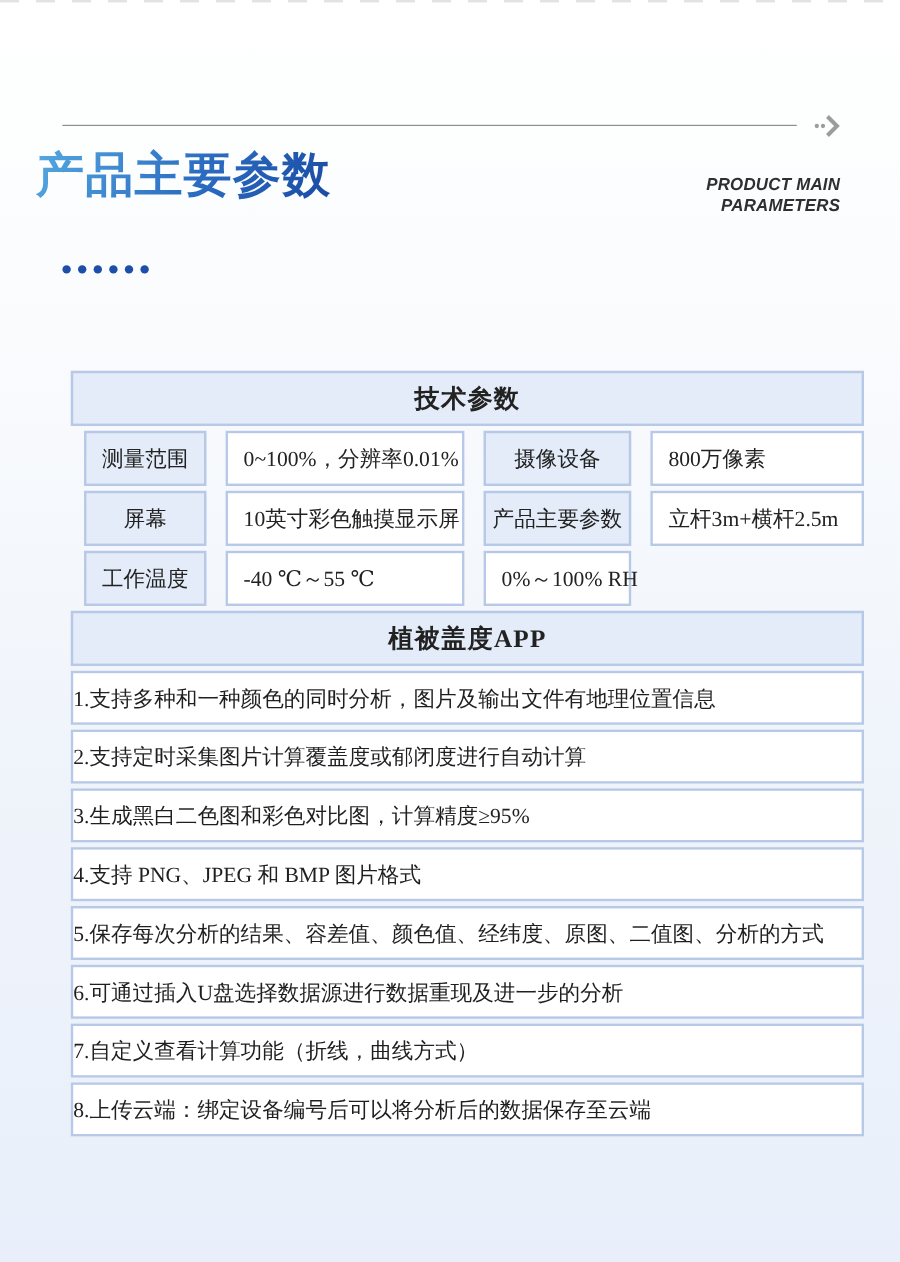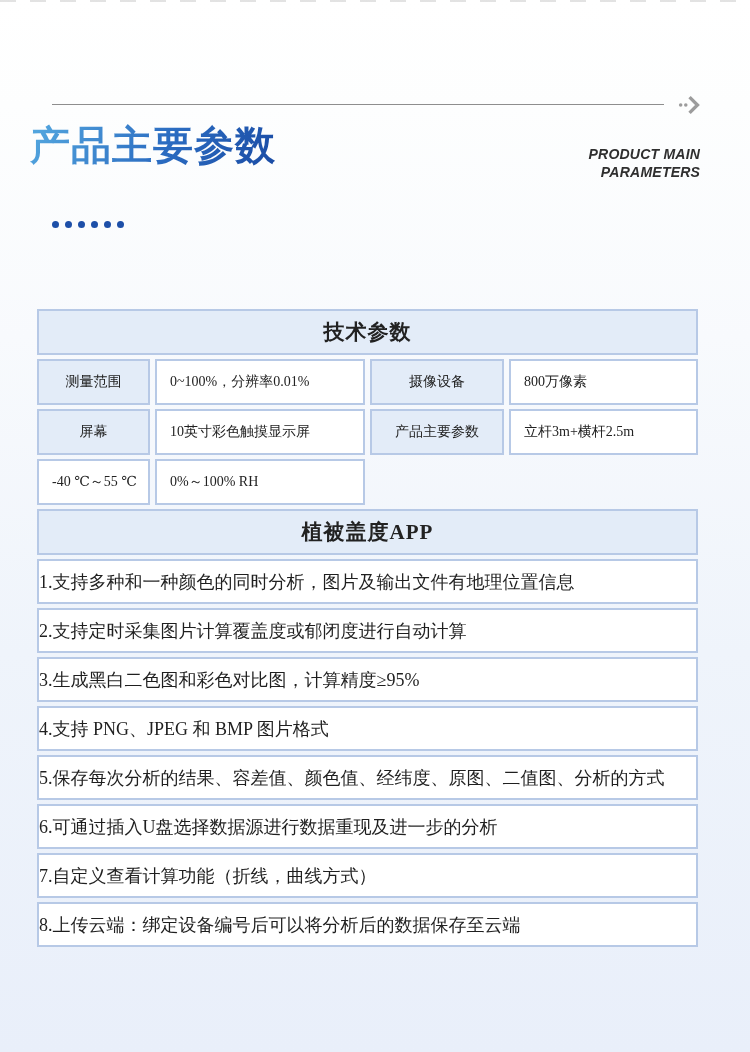--- a/index.html
+++ b/index.html
@@ -47,43 +47,44 @@
   }
   .dots{
     position:absolute;left:52px;top:221px;
     display:flex;gap:6px;
   }
   .dot{
     width:7px;height:7px;border-radius:50%;
     background:var(--accent,#1d4fa8);
   }
   .content{
-    position:absolute;left:37px;top:309px;width:661px;
+    position:absolute;left:59px;top:309px;width:661px;
   }
   .section-title{
     box-sizing:border-box;
     height:46px;margin-bottom:4px;
     background:var(--header-fill,#e3ecf8);
     border:2px solid var(--cell-border,#b7c9e6);
     display:flex;align-items:center;justify-content:center;
     font-size:21px;font-weight:bold;letter-spacing:1px;color:#222;
   }
   .spec-grid{
     display:grid;
     grid-template-columns:113px 210px 134px 1fr;
     column-gap:5px;row-gap:4px;
     margin-bottom:4px;
   }
   .cell{
     box-sizing:border-box;
     height:46px;
     border:2px solid var(--cell-border,#b7c9e6);
     display:flex;align-items:center;
-    font-size:14px;color:#222;
+    font-size:18px;color:#222;
     white-space:nowrap;
+    margin-left:11px;
   }
   .cell.label{
     background:var(--header-fill,#e3ecf8);
     justify-content:center;
   }
   .cell.value{
     background:#ffffff;
     padding-left:13px;
   }
   .feature{
@@ -136,20 +137,21 @@
       <div class="cell label">测量范围</div>
       <div class="cell value">0~100%，分辨率0.01%</div>
       <div class="cell label">摄像设备</div>
       <div class="cell value">800万像素</div>
 
       <div class="cell label">屏幕</div>
       <div class="cell value">10英寸彩色触摸显示屏</div>
       <div class="cell label">产品主要参数</div>
       <div class="cell value">立杆3m+横杆2.5m</div>
 
+      <div class="cell label">工作温度</div>
       <div class="cell value">-40 ℃～55 ℃</div>
       <div class="cell value">0%～100% RH</div>
     </div>
 
     <div class="section-title">植被盖度APP</div>
 
     <div class="feature">1.支持多种和一种颜色的同时分析，图片及输出文件有地理位置信息</div>
     <div class="feature">2.支持定时采集图片计算覆盖度或郁闭度进行自动计算</div>
     <div class="feature">3.生成黑白二色图和彩色对比图，计算精度≥95%</div>
     <div class="feature">4.支持 PNG、JPEG 和 BMP 图片格式</div>

